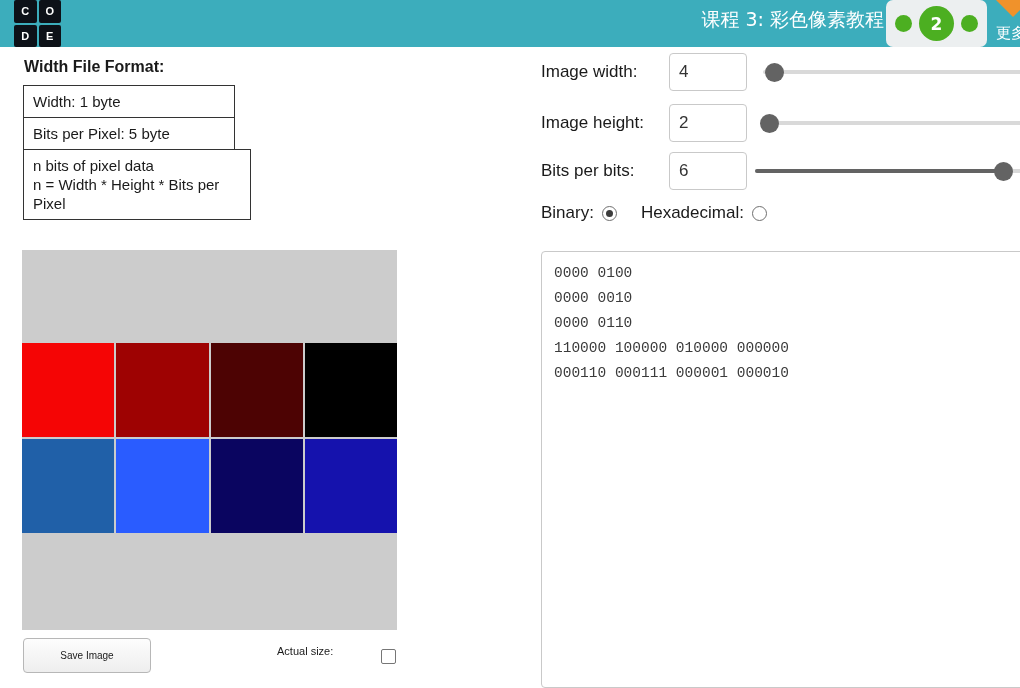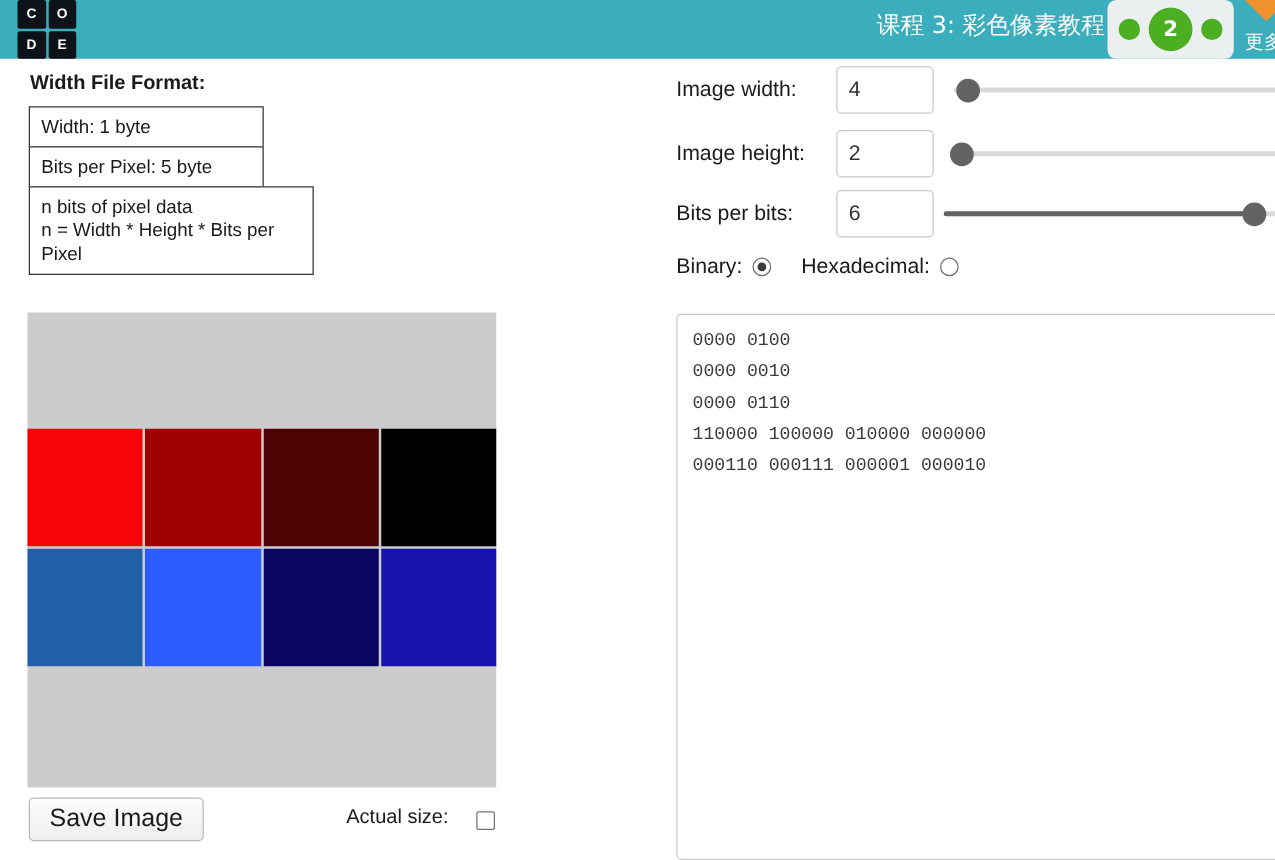--- a/index.html
+++ b/index.html
@@ -108,21 +108,21 @@
   }
   .fmt-row {
     border: 1px solid #333333;
     background: #ffffff;
     color: #1a1a1a;
     font-size: 15px;
     padding: 6px 9px;
     margin-top: -1px;
     line-height: 19px;
   }
-  .fmt-row.w1 { width: 188px; }
+  .fmt-row.w1 { width: 212px; }
   .fmt-row.wide { width: 228px; }
 
   
   #canvas {
     position: absolute;
     left: 22px; top: 250px;
     width: 375px; height: 380px;
     background: #cccccc;
   }
   #pixel-grid {
@@ -131,33 +131,33 @@
     width: 375px;
     display: grid;
     grid-template-columns: repeat(4, 1fr);
     gap: 2px;
   }
   .pixel { height: 94px; }
 
   #save-btn {
     position: absolute;
     left: 23px; top: 638px;
-    width: 140px; height: 35px;
+    width: 128px; height: 35px;
     background: linear-gradient(#fdfdfd, #eeeeee);
     border: 1px solid #b7b7b7;
     border-radius: 4px;
-    font-size: 20px;
+    font-size: 10px;
     color: #1a1a1a;
     font-family: "Liberation Sans", sans-serif;
     cursor: pointer;
   }
   #actual-size-label {
     position: absolute;
     left: 277px; top: 645px;
-    font-size: 16px;
+    font-size: 11px;
     color: #1a1a1a;
   }
   #actual-size-box {
     position: absolute;
     left: 381px; top: 649px;
     width: 15px; height: 15px;
     border: 1px solid #767676;
     border-radius: 2px;
     background: #ffffff;
   }

